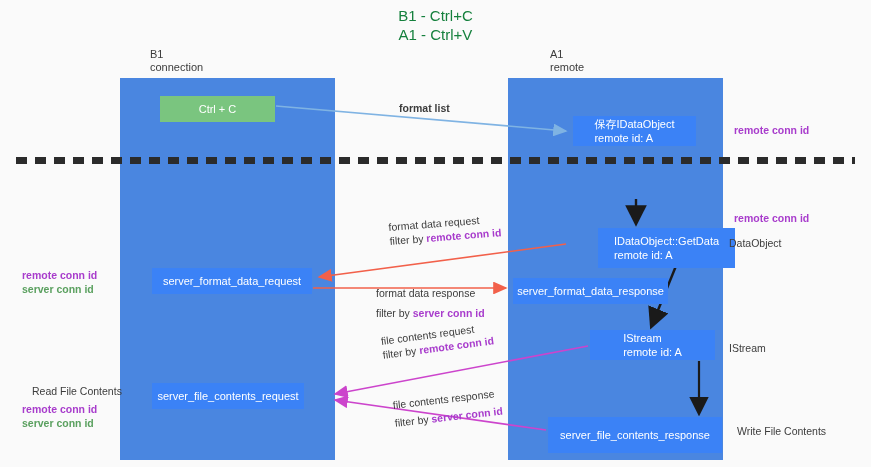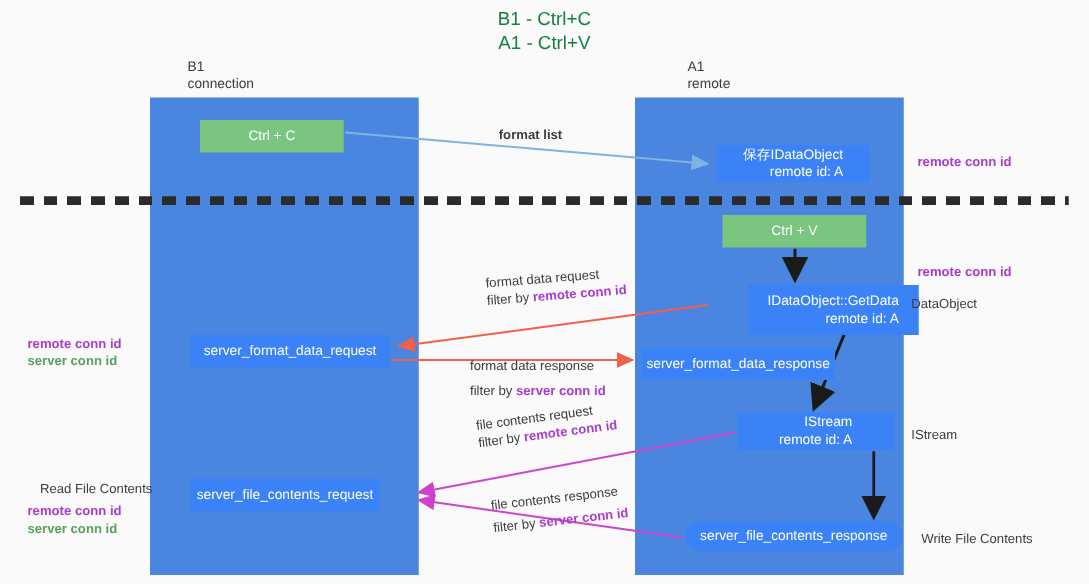--- a/index.html
+++ b/index.html
@@ -33,35 +33,35 @@
   
   #divider{
     left:16px;top:157px;width:839px;height:7px;
     background-image:repeating-linear-gradient(to right,#2b2b2b 0 11px,transparent 11px 19px);
   }
 
   
   .node{
     box-sizing:border-box;display:flex;flex-direction:column;
     align-items:center;justify-content:center;
-    color:#ffffff;font-size:11px;line-height:14px;text-align:right;
+    color:#ffffff;font-size:11px;line-height:14px;text-align:left;
     white-space:pre-line;padding:2px 4px;
   }
   .green{background:#7ac57f;}
   .orange{background:#3b82f6;}
 
   #n-ctrlc{left:160px;top:96px;width:115px;height:26px;}
   #n-idataobject{left:573px;top:116px;width:123px;height:30px;}
   #n-ctrlv{left:578px;top:172px;width:115px;height:26px;}
   #n-getdata{left:598px;top:228px;width:137px;height:40px;}
   #n-fmt-resp{left:513px;top:278px;width:155px;height:26px;}
   #n-istream{left:590px;top:330px;width:125px;height:30px;}
   #n-fmt-req{left:152px;top:268px;width:160px;height:26px;}
   #n-file-req{left:152px;top:383px;width:152px;height:26px;}
-  #n-file-resp{left:548px;top:417px;width:174px;height:24px;border-radius:12px;}
+  #n-file-resp{left:548px;top:417px;width:174px;height:36px;}
 
   
   .side{font-size:10.5px;line-height:14px;}
   .purple{color:#a83ccc;font-weight:bold;}
   .green-t{color:#5aa05f;font-weight:bold;}
   .plain{color:#3c3c3c;}
   #a-right-1{left:734px;top:123px;}
   #a-right-2{left:734px;top:211px;}
   #a-right-3{left:729px;top:236px;}
   #a-right-4{left:729px;top:341px;}
@@ -127,21 +127,20 @@
     <line x1="546" y1="430" x2="335" y2="400" stroke="#cc44cc" stroke-width="1.6" marker-end="url(#ah-mag)"></line>
 
     <line x1="699" y1="361" x2="699" y2="412" stroke="#1a1a1a" stroke-width="2.2" marker-end="url(#ah-blk)"></line>
   </svg>
 
   <div class="abs" id="divider"></div>
 
   <div class="abs node green" id="n-ctrlc">Ctrl + C</div>
   <div class="abs node orange" id="n-idataobject">保存IDataObject
 remote id: A</div>
-  <div class="abs node green" id="n-ctrlv">Ctrl + V</div>
   <div class="abs node orange" id="n-getdata">IDataObject::GetData
 remote id: A</div>
   <div class="abs node orange" id="n-fmt-resp">server_format_data_response</div>
   <div class="abs node orange" id="n-fmt-req">server_format_data_request</div>
   <div class="abs node orange" id="n-istream">IStream
 remote id: A</div>
   <div class="abs node orange" id="n-file-req">server_file_contents_request</div>
   <div class="abs node orange" id="n-file-resp">server_file_contents_response</div>
 
   <div class="abs edge-label" id="l-formatlist">

